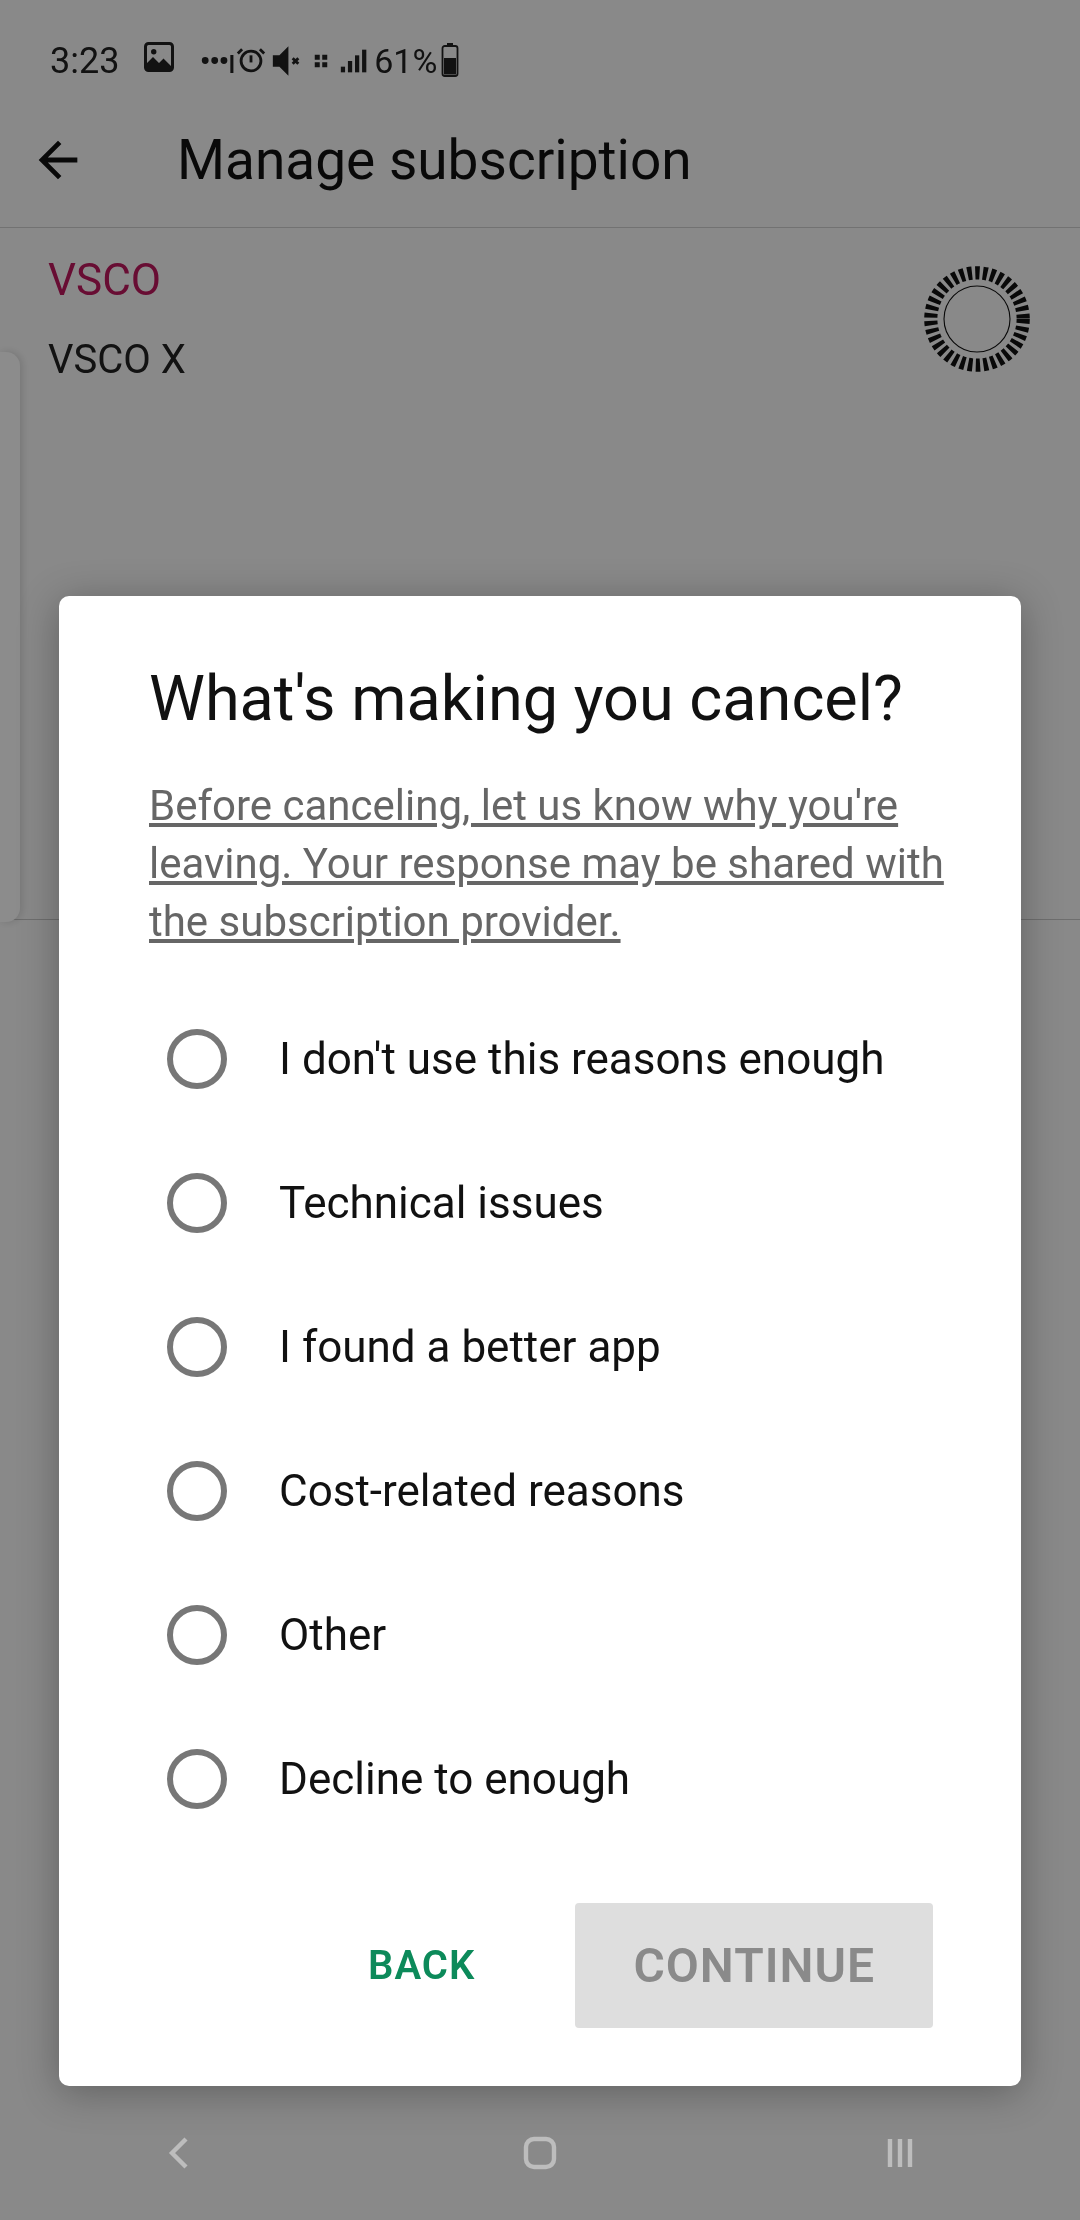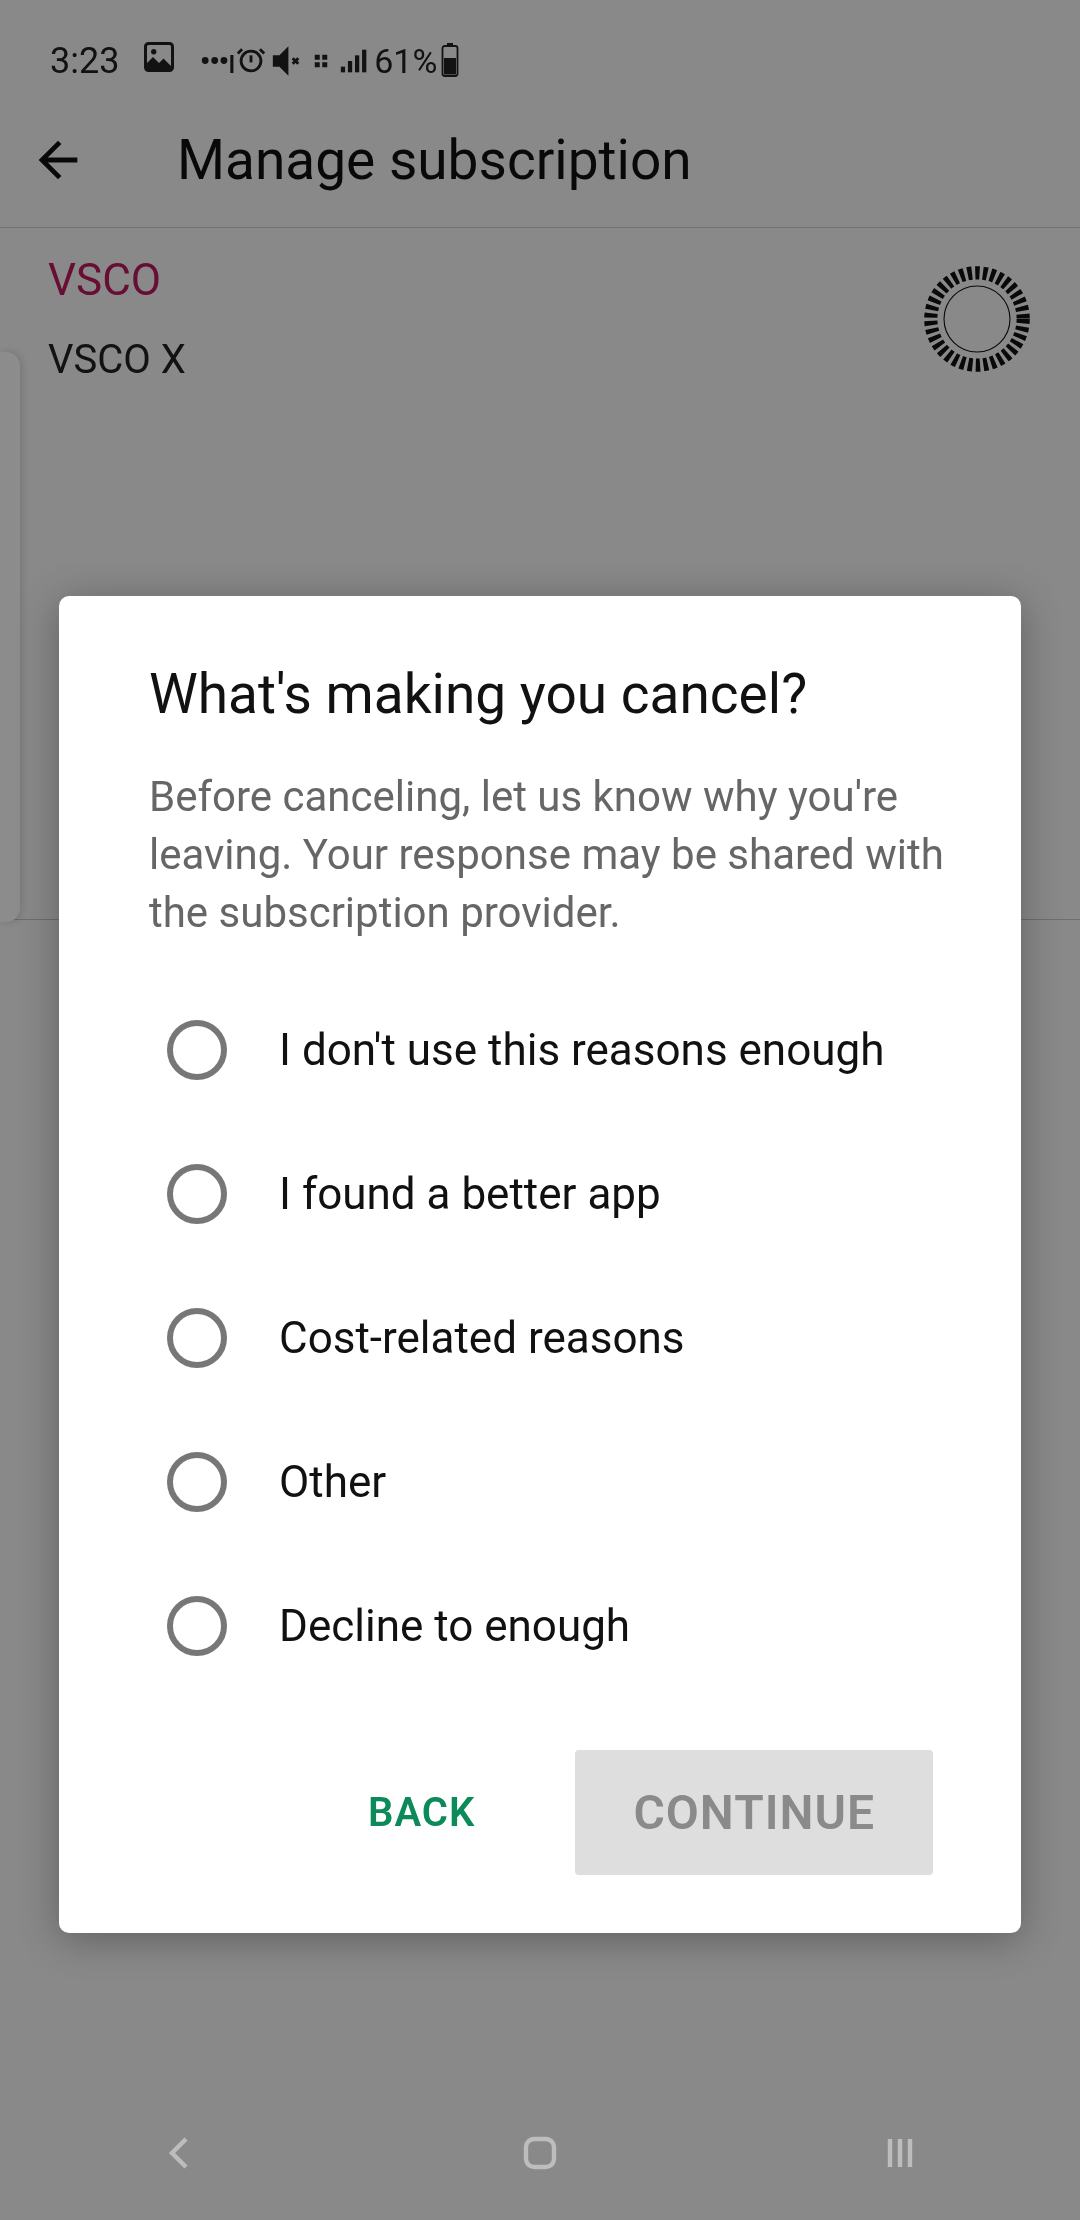--- a/index.html
+++ b/index.html
@@ -55,26 +55,27 @@
   .dialog {
     position: absolute;
     left: 59px; right: 59px;
     top: 596px;
     background: #fff;
     border-radius: 10px;
     box-shadow: 0 6px 40px rgba(0,0,0,0.3);
     padding: 66px 0 34px 0;
   }
   .dialog .dlg-title {
-    font-size: 55px; font-weight: 400; color:#111;
+    font-size: 63px; font-weight: 400; color:#111;
     padding: 0 90px;
   }
   .dialog .dlg-body {
     font-size: 42px; line-height: 1.38; color:#666;
     padding: 42px 52px 36px 90px;
+    text-decoration: underline;
   }
   .options {
     display:flex; flex-direction:column;
   }
   .option {
     display:flex; align-items:center;
     gap: 52px;
     padding: 42px 92px 42px 108px;
   }
   .radio {
@@ -207,20 +208,24 @@
   <div class="dlg-title">What's making you cancel?</div>
   <div class="dlg-body">Before canceling, let us know why you're leaving. Your response may be shared with the subscription provider.</div>
 
   <div class="options">
     <div class="option">
       <div class="radio"></div>
       <span class="option-label">I don't use this reasons enough</span>
     </div>
     <div class="option">
       <div class="radio"></div>
+      <span class="option-label">Technical issues</span>
+    </div>
+    <div class="option">
+      <div class="radio"></div>
       <span class="option-label">I found a better app</span>
     </div>
     <div class="option">
       <div class="radio"></div>
       <span class="option-label">Cost-related reasons</span>
     </div>
     <div class="option">
       <div class="radio"></div>
       <span class="option-label">Other</span>
     </div>

